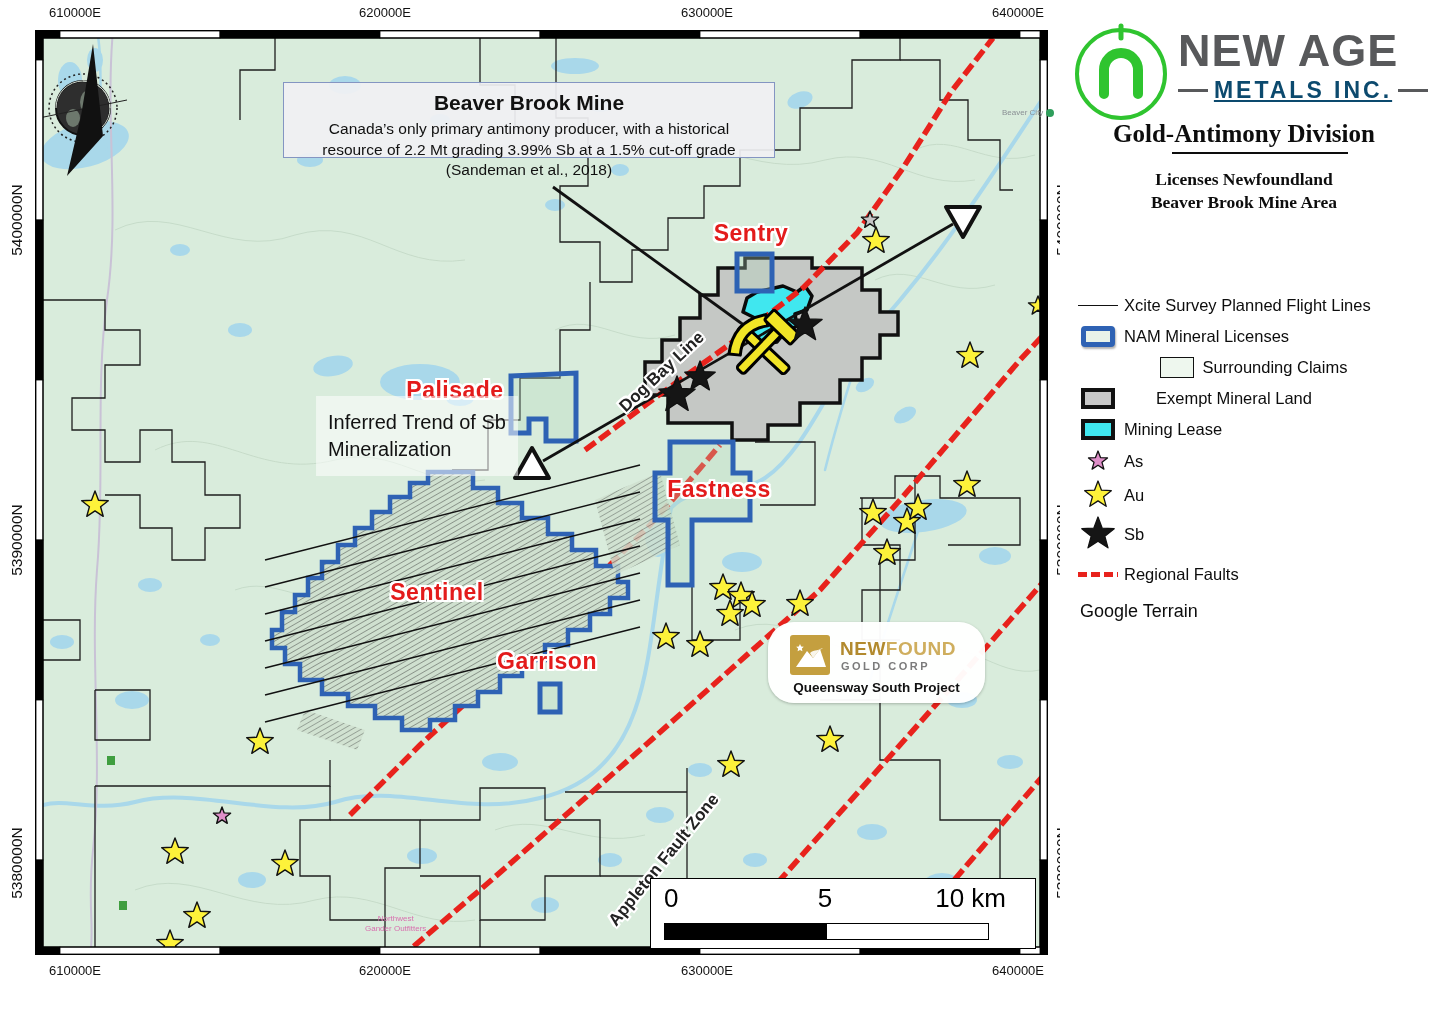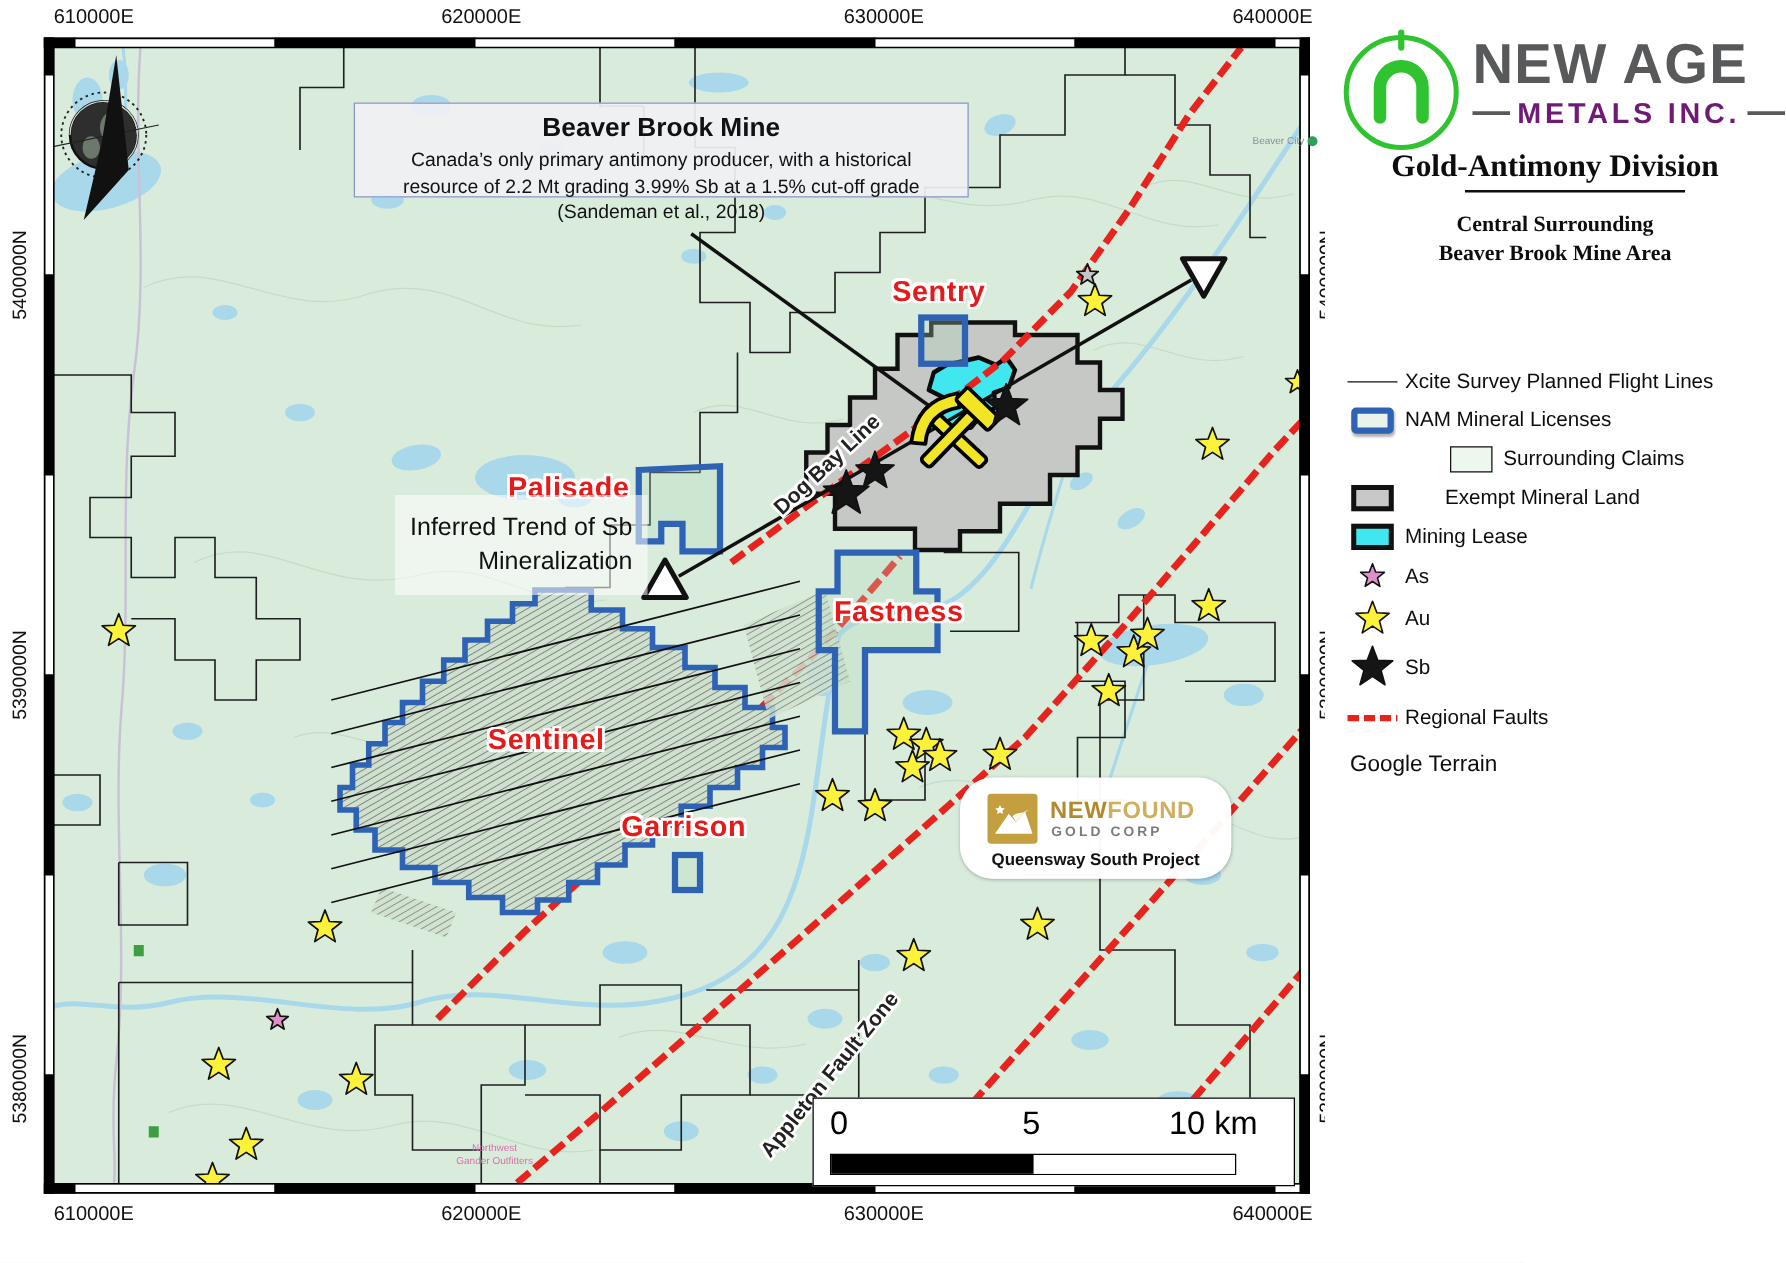--- a/index.html
+++ b/index.html
@@ -2,39 +2,39 @@
 <html><head>
 <meta charset="utf-8">
 <style>
   html,body{margin:0;padding:0;background:#fff;}
   .stage{position:relative;width:1429px;height:1010px;background:#fff;overflow:hidden;
          font-family:"Liberation Sans",sans-serif;color:#111;}
   .map-wrap{position:absolute;left:35px;top:30px;width:1013px;height:925px;}
   #map-svg{position:absolute;left:0;top:0;}
 
   
-  .ax{position:absolute;font-size:16px;color:#111;transform:translateX(-50%);white-space:nowrap;}
+  .ax{position:absolute;font-size:13px;color:#111;transform:translateX(-50%);white-space:nowrap;}
   .ax-v{position:absolute;font-size:15.5px;color:#111;transform:translate(-50%,-50%) rotate(-90deg);white-space:nowrap;}
 
   
   .halo{text-shadow:-2px -2px 0 #fff,2px -2px 0 #fff,-2px 2px 0 #fff,2px 2px 0 #fff,
         -2px 0 0 #fff,2px 0 0 #fff,0 -2px 0 #fff,0 2px 0 #fff;}
   .maplabel{position:absolute;transform:translate(-50%,-50%);font-weight:bold;white-space:nowrap;}
   .red-label{font-size:23px;color:#e31b1b;letter-spacing:.5px;}
   .rot-label{font-size:17px;color:#222;font-weight:bold;}
 
   
   .callout{position:absolute;left:248px;top:52px;width:492px;height:76px;
            background:rgba(240,240,243,.93);border:1.6px solid #8495c2;
            text-align:center;padding-top:6px;box-sizing:border-box;}
   .callout h3{margin:2px 0 4px 0;font-size:21px;}
   .callout p{margin:0 14px;font-size:15.5px;line-height:1.33;}
 
   .trend-box{position:absolute;left:382px;top:406px;transform:translate(-50%,-50%);
-             background:rgba(255,255,255,.55);padding:13px 12px;text-align:right;
+             background:rgba(255,255,255,.55);padding:13px 12px;text-align:left;
              font-size:20px;line-height:1.35;color:#111;white-space:nowrap;}
 
   
   .scalebar{position:absolute;left:615px;top:848px;width:386px;height:71px;background:#fff;
             border:1.6px solid #000;box-sizing:border-box;}
   .scalebar .t{position:absolute;top:4px;font-size:26px;color:#000;}
   .sb-bar{position:absolute;left:13px;top:44px;width:323px;height:15px;border:1.6px solid #000;display:flex;}
   .sb-b{width:50%;height:100%;background:#000;}
   .sb-w{width:50%;height:100%;background:#fff;}
 
@@ -51,21 +51,21 @@
   .tiny-label{position:absolute;font-size:8px;color:#8a8f94;white-space:nowrap;}
   .tiny-pink{position:absolute;font-size:8px;color:#d86fae;text-align:center;line-height:1.2;white-space:nowrap;}
 
   
   .panel{position:absolute;left:1060px;top:0;width:369px;height:1010px;background:#fff;}
   .brand{position:absolute;left:8px;top:22px;width:356px;height:100px;}
   .brand-text{position:absolute;left:110px;top:6px;width:250px;}
   .brand-top{font-size:45px;font-weight:bold;color:#58595b;letter-spacing:1px;line-height:1;}
   .brand-bottom{display:flex;align-items:center;gap:6px;margin-top:4px;}
   .brand-bottom .rule{flex:1;height:3px;background:#58595b;}
-  .brand-bottom .t{font-size:23px;font-weight:bold;color:#701a75;letter-spacing:3px;white-space:nowrap;}
+  .brand-bottom .t{font-size:23px;font-weight:bold;color:#0c4a6e;letter-spacing:3px;white-space:nowrap;text-decoration:underline;}
   .division{position:absolute;left:4px;top:120px;width:360px;text-align:center;
             font-family:"Liberation Serif",serif;font-weight:bold;font-size:25px;color:#0d0d0d;}
   .division-rule{position:absolute;left:112px;top:152px;width:176px;height:2px;background:#0d0d0d;}
   .area{position:absolute;left:4px;top:168px;width:360px;text-align:center;
         font-family:"Liberation Serif",serif;font-weight:bold;font-size:17.5px;color:#0d0d0d;line-height:1.3;}
 
   .legend{position:absolute;left:16px;top:290px;width:350px;}
   .lg-row{display:flex;align-items:center;margin-bottom:0;}
   .lg-sw{width:44px;display:flex;justify-content:center;align-items:center;flex:0 0 44px;}
   .lg-t{font-size:16.5px;color:#0d0d0d;padding-left:4px;white-space:nowrap;}
@@ -402,21 +402,21 @@
           <span class="rule"></span>
           <span class="t">METALS INC.</span>
           <span class="rule"></span>
         </div>
       </div>
     </div>
 
     <div class="division">Gold-Antimony Division</div>
     <div class="division-rule"></div>
     <div class="area">
-      <span>Central Surrounding</span><br>
+      <span>Licenses Newfoundland</span><br>
       <span>Beaver Brook Mine Area</span>
     </div>
 
     <div class="legend">
       <div class="lg-row" style="height:31px;">
         <span class="lg-sw">
             <span class="sw-line"></span>
           </span>
         <span class="lg-t">Xcite Survey Planned Flight Lines</span>
       </div>

